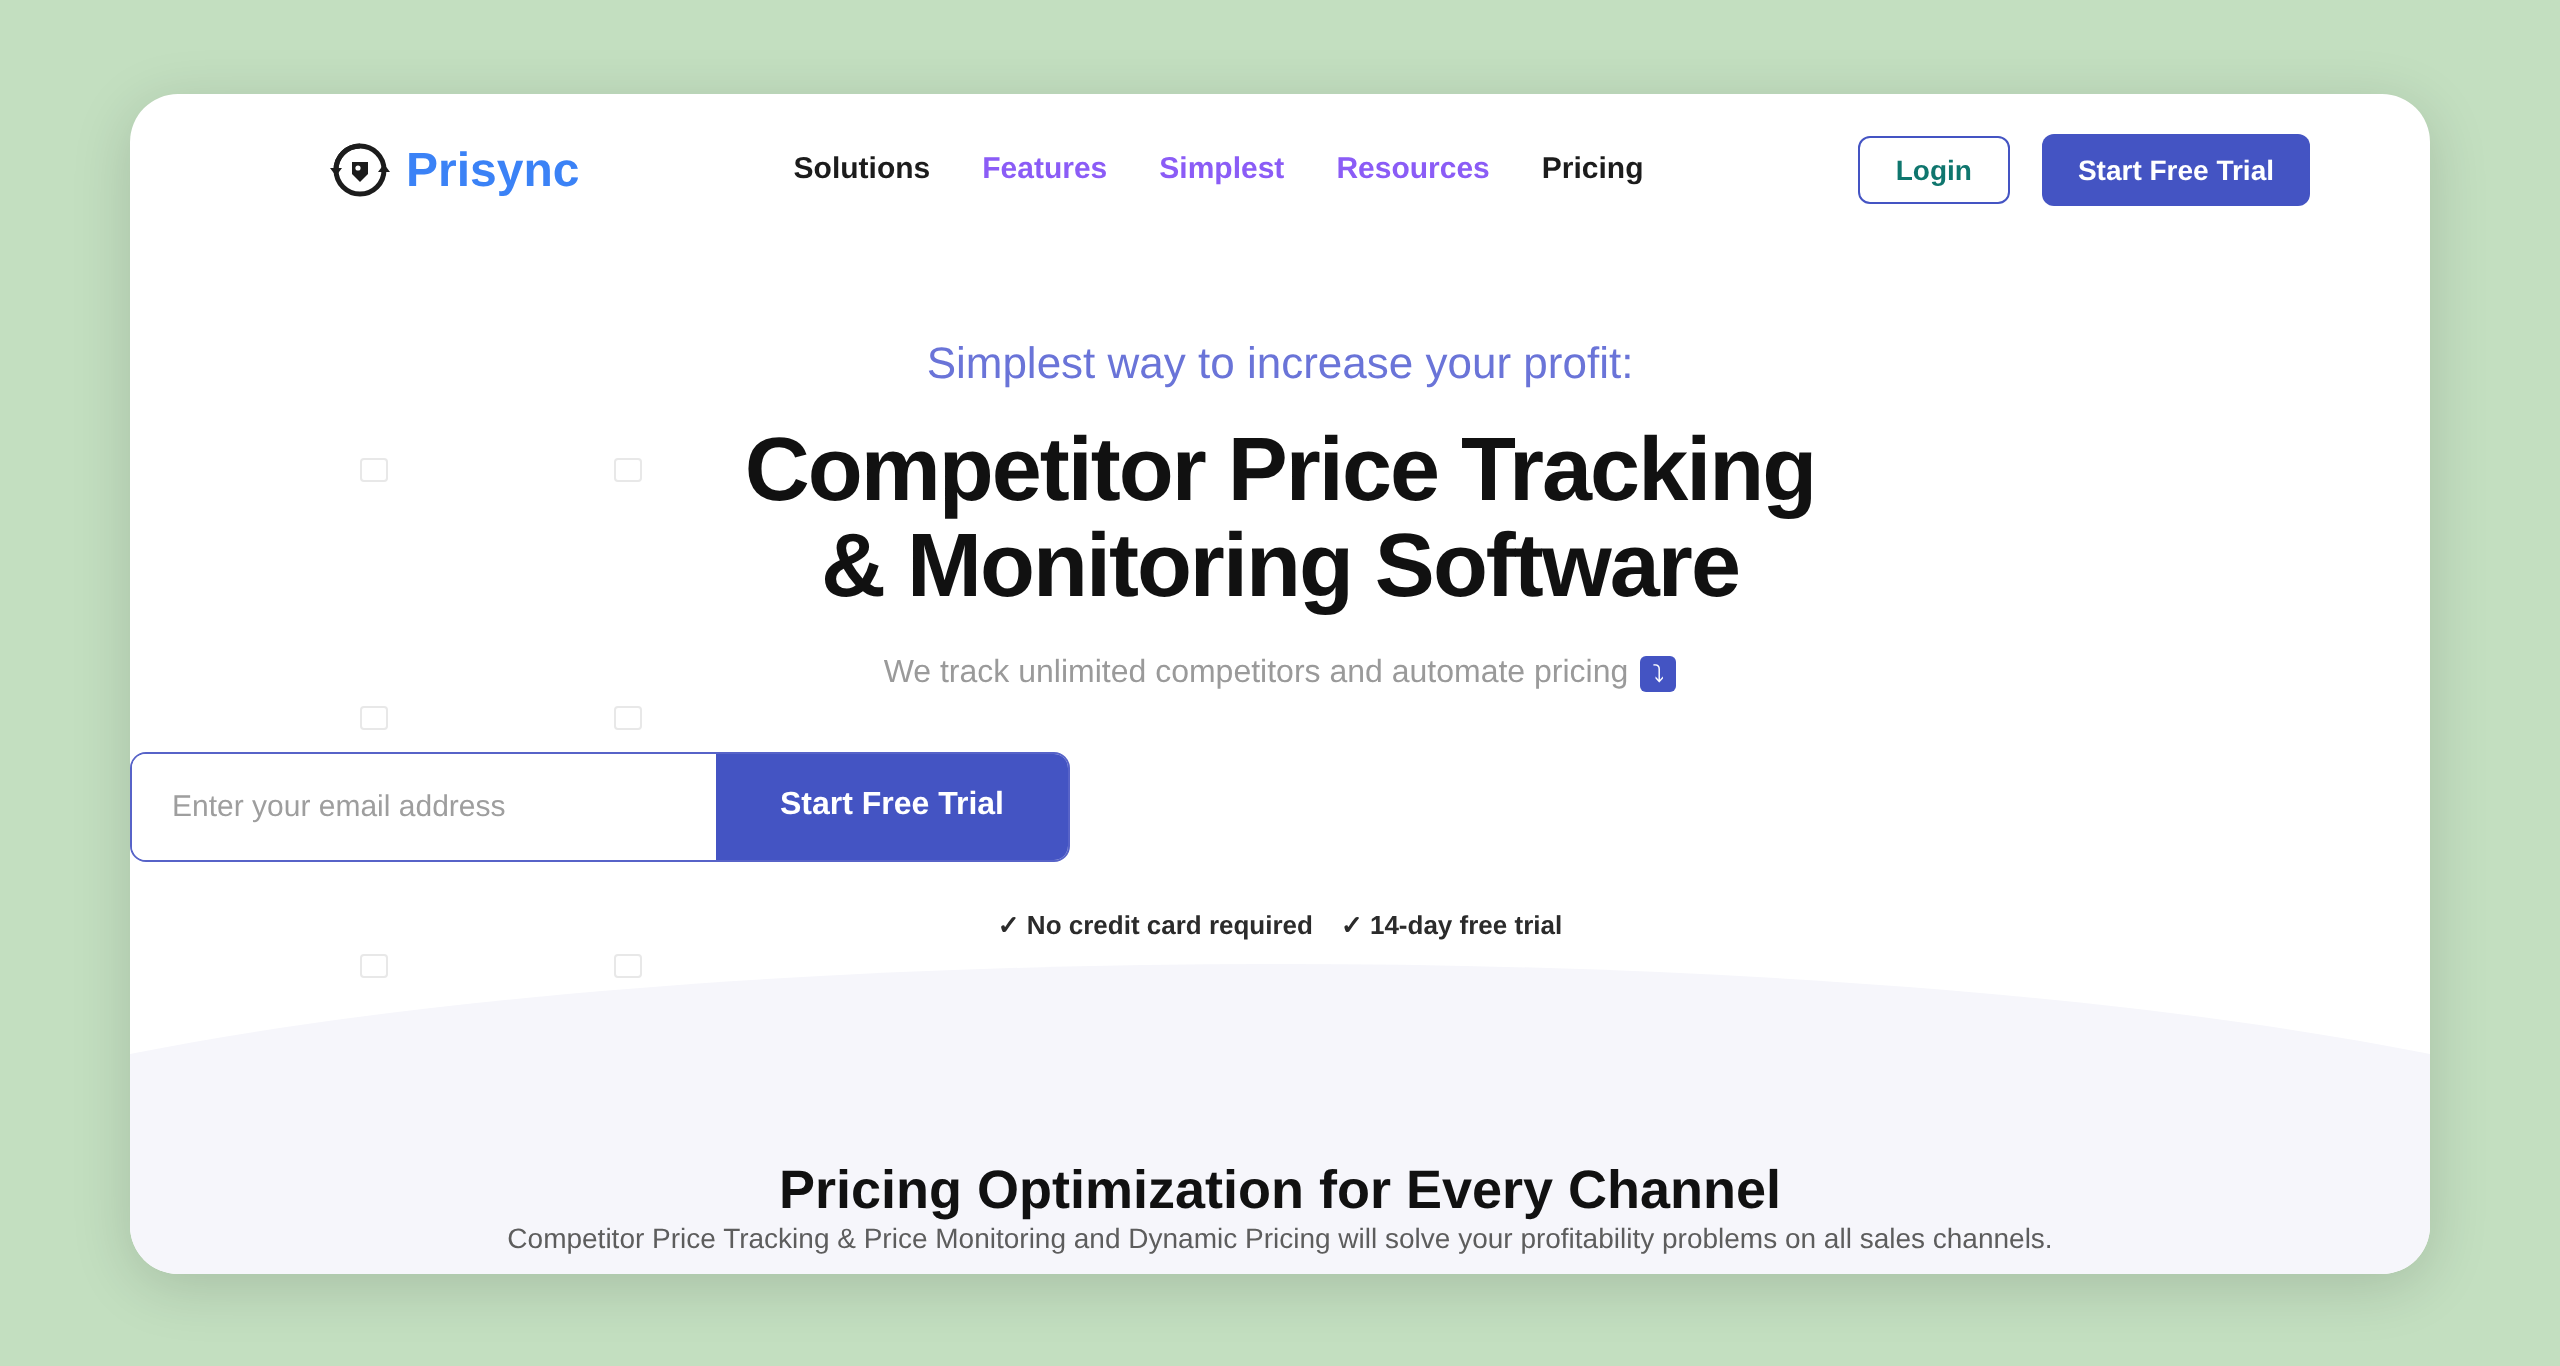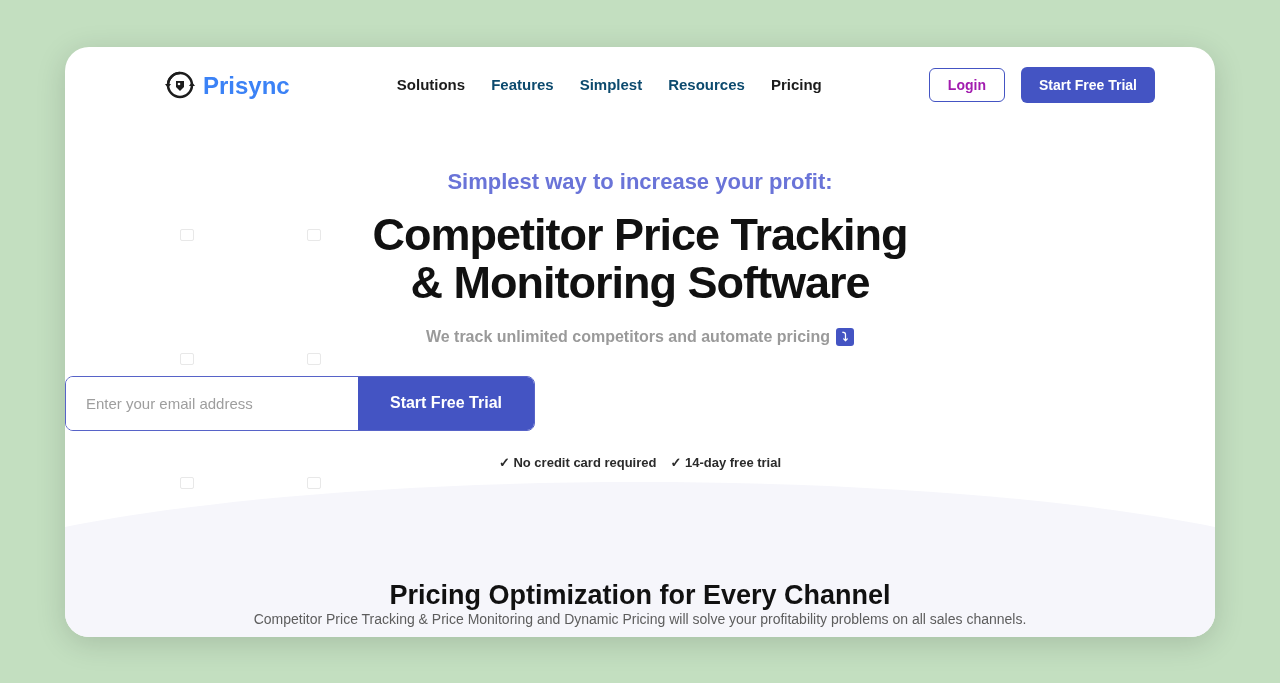--- a/index.html
+++ b/index.html
@@ -39,34 +39,34 @@
     color: #3b82f6;
   }
   .brand svg { flex-shrink: 0; }
   .nav-links {
     display: flex;
     gap: 26px;
     font-size: 15px;
     font-weight: 600;
   }
   .nav-links .link {
-    color: #0c4a6e;
+    color: #8b5cf6;
     cursor: pointer;
   }
   .nav-links .link.active,
   .nav-links .link.dark { color: #1c1c1c; }
   .nav-cta {
     display: flex;
     align-items: center;
     gap: 16px;
   }
   .btn-login {
     background: #ffffff;
     border: 1.5px solid #4454c3;
-    color: #a21caf;
+    color: #0f766e;
     padding: 8px 18px;
     border-radius: 6px;
     font-weight: 600;
     font-size: 14px;
     cursor: pointer;
   }
   .btn-trial {
     background: #4454c3;
     color: #ffffff;
     border: none;
@@ -77,36 +77,36 @@
     cursor: pointer;
   }
 
   
   .hero {
     text-align: center;
     padding-top: 56px;
   }
   .hero-kicker {
     color: #6a74d8;
-    font-weight: 700;
+    font-weight: 400;
     font-size: 22px;
     margin-bottom: 16px;
   }
   .hero-title {
     font-size: 45px;
     line-height: 1.08;
     font-weight: 800;
     color: #111;
     letter-spacing: -1px;
     margin-bottom: 20px;
   }
   .hero-sub {
     color: #9a9a9a;
     font-size: 16px;
-    font-weight: 700;
+    font-weight: 400;
     display: inline-flex;
     gap: 6px;
     margin-bottom: 30px;
   }
   .arrow-badge {
     display: inline-flex;
     width: 18px; height: 18px;
     background: #4454c3;
     border-radius: 3px;
     align-items: center;

